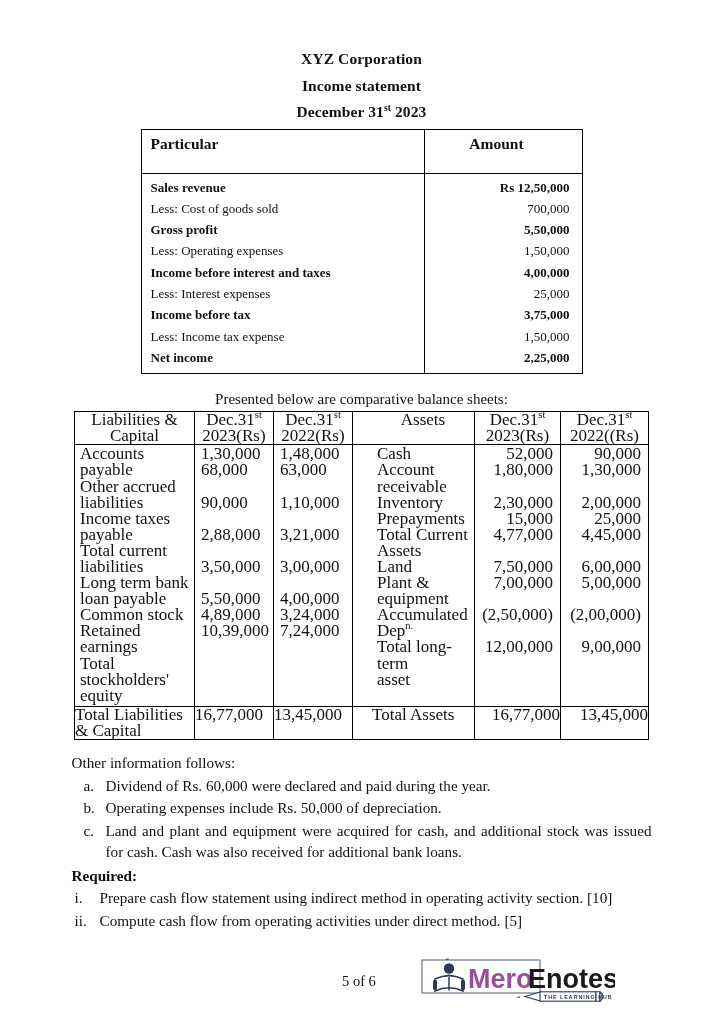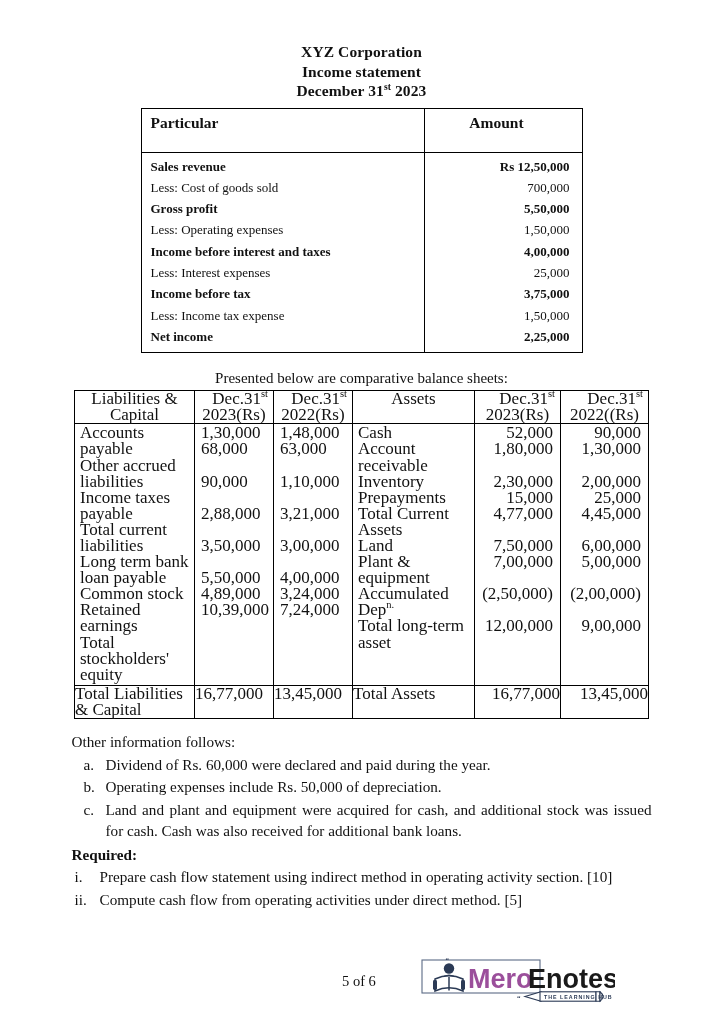--- a/index.html
+++ b/index.html
@@ -16,20 +16,21 @@
   }
 
   
   #doc { padding: 0; }
   .is-heading {
     text-align: center;
     font-weight: bold;
     font-size: 15.5px;
     line-height: 19.5px;
     letter-spacing: 0.1px;
+    margin-top: 7px;
   }
   .is-heading-block { padding-top: 42px; }
   sup { font-size: 0.62em; vertical-align: super; line-height: 0; }
 
   
   table { border-collapse: collapse; }
 
   #income-statement {
     margin: 7px auto 0 auto;
     width: 442px;
@@ -77,30 +78,30 @@
   }
   #balance-sheet col.c-lab  { width: 120px; }
   #balance-sheet col.c-n1   { width: 79px;  }
   #balance-sheet col.c-n2   { width: 79px;  }
   #balance-sheet col.c-lab2 { width: 122px; }
   #balance-sheet col.c-n3   { width: 86px;  }
   #balance-sheet col.c-n4   { width: 88px;  }
 
   #balance-sheet td { border: 0; padding: 0; vertical-align: top; }
   #balance-sheet .vline { border-left: 1.1px solid #000; }
-  #balance-sheet .vline-thick { border-left: 1.4px solid #000; }
+  #balance-sheet .vline-thick { border-left: 1.4px solid #000; padding-left: 19px; }
 
   .bs-head td {
     text-align: center;
     padding: 2px 4px 3px 4px;
     border-bottom: 1.1px solid #000 !important;
   }
   .bs-head .dline { display: block; }
   .bs-head .dline.spread {
-    display: flex; justify-content: flex-end;
+    display: flex; justify-content: center;
     padding: 0 5px;
   }
 
   .bs-body td { padding: 0; }
   .bs-list { list-style: none; margin: 0; padding: 1px 0 2px 0; }
   .bs-list li { white-space: normal; }
   .bs-list.lab li { padding-left: 5px; padding-right: 2px; }
   .bs-list.num-l li { padding-left: 6px; }
   .bs-list.num-r li { text-align: right; padding-right: 7px; }
   .bs-list li.blank { color: transparent; }

